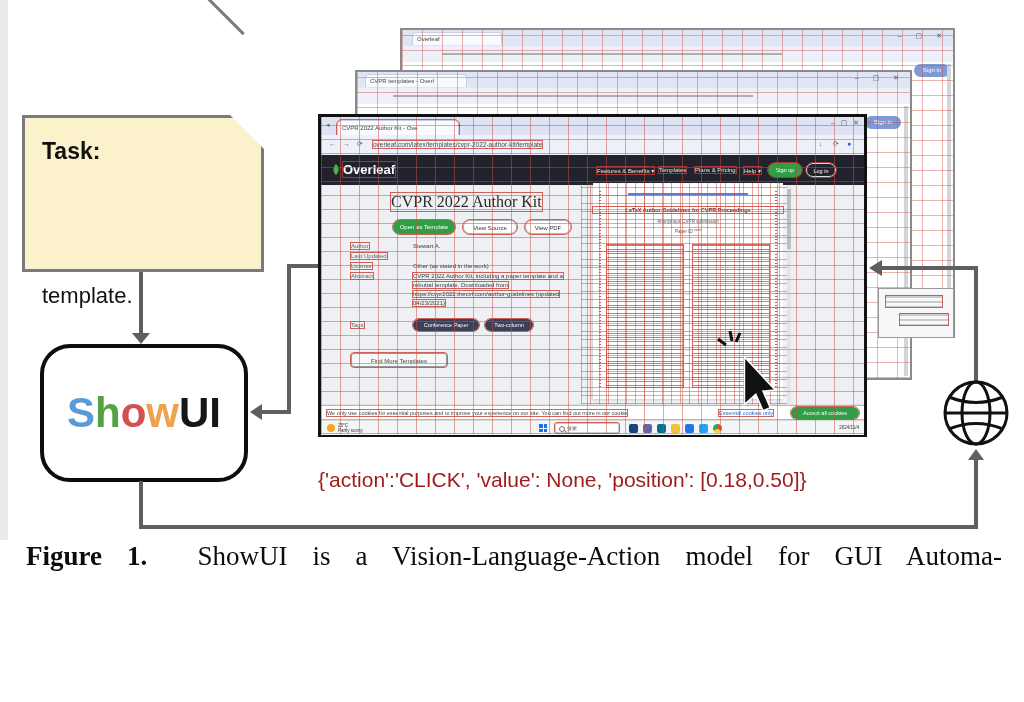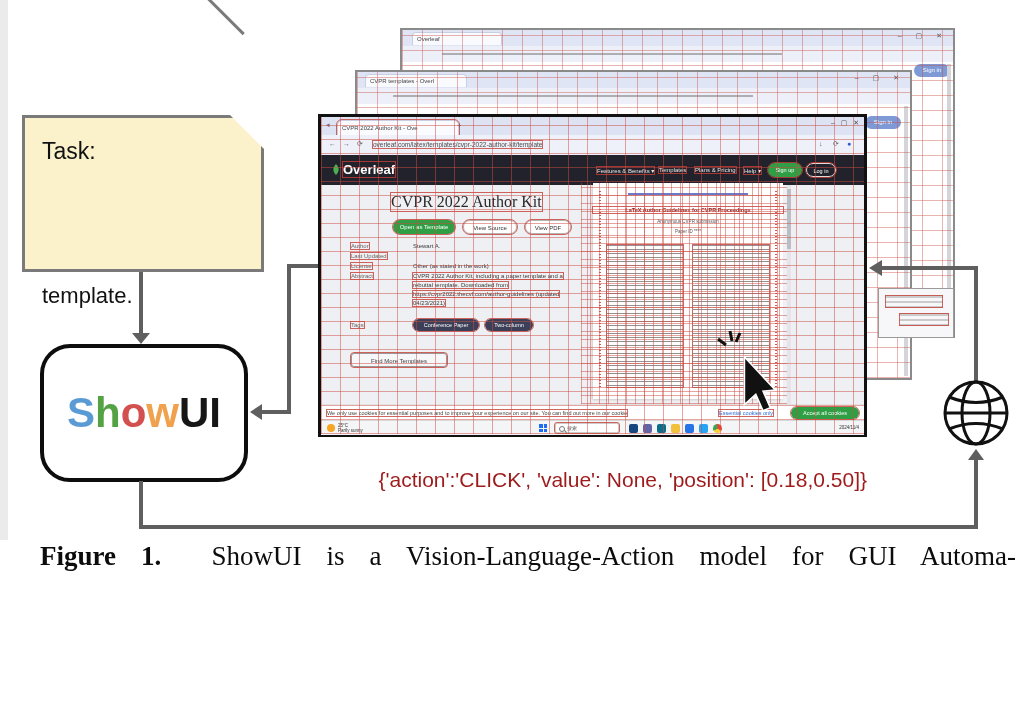--- a/index.html
+++ b/index.html
@@ -4,21 +4,21 @@
 <style>
   html,body{margin:0;padding:0;background:#ffffff;}
   #fig{position:relative;width:1024px;height:702px;background:#ffffff;overflow:hidden;
        font-family:"Liberation Sans",sans-serif;}
   .abs{position:absolute;}
   
   #task-note{left:22px;top:115px;width:242px;height:157px;background:#FBF2CC;
     border:3px solid #7a7a7a;box-sizing:border-box;
     clip-path:polygon(0 0,calc(100% - 34px) 0,100% 34px,100% 100%,0 100%);}
   #task-fold{left:201px;top:15px;width:50px;height:3px;background:#7a7a7a;transform:rotate(45deg);}
-  #task-title{left:42px;top:138px;font-size:23px;font-weight:normal;color:#111;text-align:right;}
+  #task-title{left:42px;top:138px;font-size:23px;font-weight:bold;color:#111;text-align:right;}
   .task-line{left:42px;font-size:22px;color:#111;white-space:nowrap;}
   
   #showui-box{left:40px;top:344px;width:208px;height:138px;background:#fff;border:4px solid #0d0d0d;
     border-radius:30px;box-sizing:border-box;display:flex;align-items:center;justify-content:center;}
   #showui-box span{font-size:42px;font-weight:bold;letter-spacing:0px;}
   .s0{color:#5B9BD5}.s1{color:#55A244}.s2{color:#D35050}.s3{color:#EFA14D}.s4{color:#161616}.s5{color:#161616}
   
   .arrow{background:#5f5f5f;}
   .ah{width:0;height:0;}
   
@@ -93,22 +93,22 @@
   #tb-mag:after{content:"";position:absolute;left:3.5px;top:3.5px;width:3px;height:1px;background:#777;transform:rotate(45deg);}
   .appicon{position:absolute;top:2.5px;width:9px;height:9px;border-radius:2px;}
   #tb-date{position:absolute;right:5px;top:4px;font-size:4.5px;color:#333;text-align:right;line-height:5px;}
   .tk{outline:1px solid rgba(198,62,52,.8);}
   
   #cursor{left:418px;top:238px;}
   #click-burst{left:395px;top:212px;}
   
   #globe{left:941px;top:378px;}
   
-  #action-text{left:318px;top:468px;width:549px;text-align:right;font-size:21px;color:#9E1B1B;white-space:nowrap;}
-  #caption{left:40px;top:537px;width:976px;font-family:"Liberation Serif",serif;font-size:27px;color:#0c0c0c;}
+  #action-text{left:318px;top:468px;width:549px;text-align:left;font-size:21px;color:#9E1B1B;white-space:nowrap;}
+  #caption{left:26px;top:537px;width:976px;font-family:"Liberation Serif",serif;font-size:27px;color:#0c0c0c;}
   .capline{text-align:justify;text-align-last:justify;line-height:39px;white-space:normal;}
   .capline.last{text-align-last:left;}
   #left-strip{left:0;top:0;width:8px;height:540px;background:#ebebeb;}
   .fragbox{background:#f7f7f9;border:1px solid #9a9a9a;box-sizing:border-box;}
   .fragline{position:absolute;border:1px solid rgba(195,55,45,.75);background:repeating-linear-gradient(180deg,rgba(120,120,120,.35) 0 2px,transparent 2px 5px);}
 </style>
 </head>
 <body>
 
 <div id="fig">

